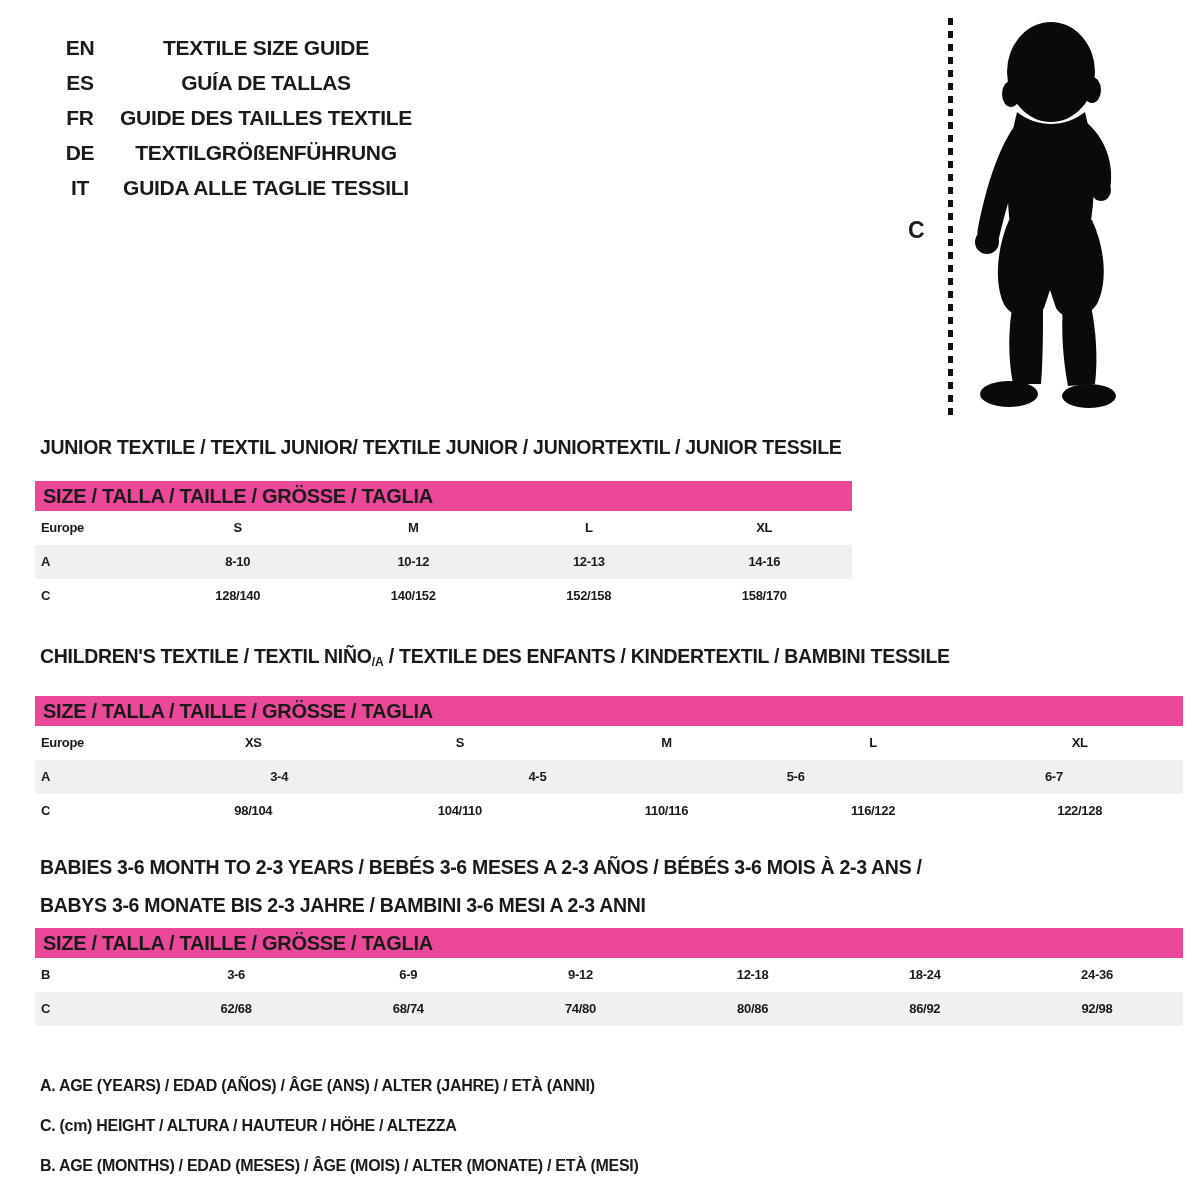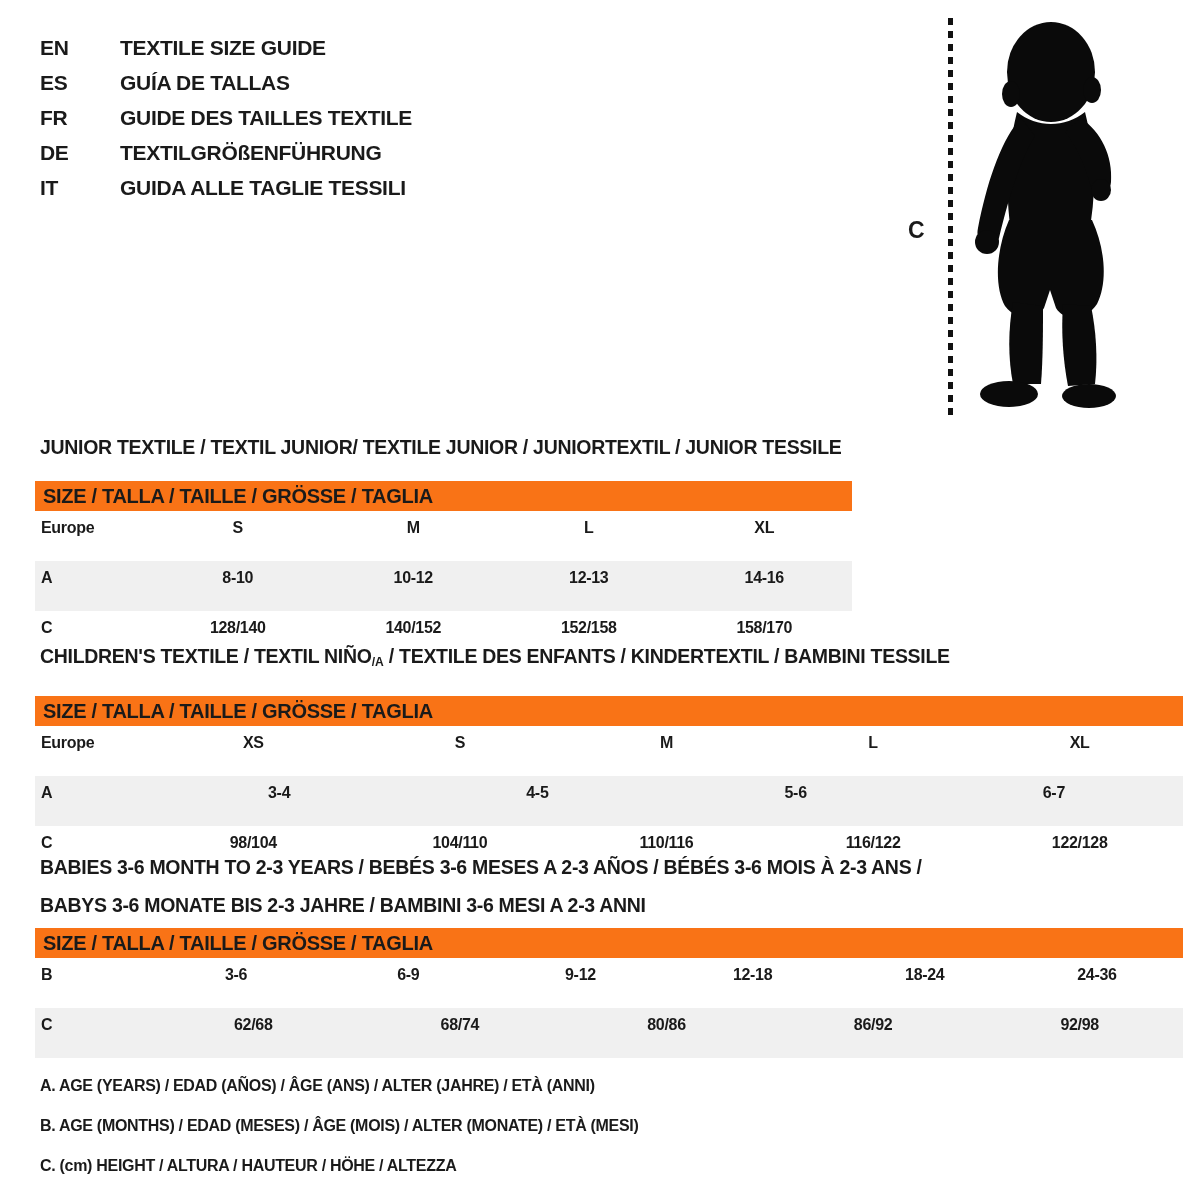--- a/index.html
+++ b/index.html
@@ -9,21 +9,21 @@
     background: #ffffff;
     font-family: "Liberation Sans", sans-serif;
     font-weight: 700;
     color: #1a1a1a;
     letter-spacing: -0.3px;
     overflow: hidden;
   }
 
   
   .lang-header { position: absolute; left: 40px; top: 30px; }
-  .lang-row { display: grid; grid-template-columns: 80px auto; line-height: 35px; font-size: 21px; }
+  .lang-row { display: grid; grid-template-columns: 80px auto; line-height: 35px; font-size: 21px; text-align: center; }
 
   
   .figure-label {
     position: absolute; left: 908px; top: 216px;
     font-size: 23px; line-height: 28px;
   }
   .dashed-line {
     position: absolute; left: 948px; top: 18px; width: 5px; height: 400px;
     background: repeating-linear-gradient(to bottom, #111 0 7px, transparent 7px 13px);
   }
@@ -35,25 +35,25 @@
   .tb-children { top: 644px; width: 1148px; }
   .tb-babies   { top: 848px; width: 1148px; }
 
   .tb-heading { font-size: 19.5px; line-height: 25px; padding-left: 5px; white-space: nowrap; }
   .tb-heading .sub { font-size: 0.62em; vertical-align: -0.28em; letter-spacing: 0; }
   .tb-junior .tb-heading, .tb-children .tb-heading { margin-bottom: 21px; }
   .tb-babies .tb-heading { line-height: 38px; margin-bottom: 4px; }
 
   .size-band {
     height: 30px; line-height: 30px;
-    background: #f97316;
+    background: #ec4899;
     font-size: 20px; padding-left: 8px;
     white-space: nowrap;
   }
-  .trow { display: flex; height: 50px; line-height: 34px; font-size: 16px; }
+  .trow { display: flex; height: 34px; line-height: 34px; font-size: 13px; }
   .trow.shaded { background: #f0f0f0; }
   .rowlabel { width: 115px; padding-left: 6px; flex: none; }
   .cell { flex: 1; text-align: center; }
 
   
   .footnotes { position: absolute; left: 40px; top: 1066px; }
   .footnote { font-size: 16px; line-height: 40px; white-space: nowrap; }
 </style>
 </head>
 <body>
@@ -172,23 +172,24 @@
     <span class="cell">6-9</span>
     <span class="cell">9-12</span>
     <span class="cell">12-18</span>
     <span class="cell">18-24</span>
     <span class="cell">24-36</span>
   </div>
   <div class="trow shaded">
     <span class="rowlabel">C</span>
     <span class="cell">62/68</span>
     <span class="cell">68/74</span>
+    <span class="cell">74/80</span>
     <span class="cell">80/86</span>
     <span class="cell">86/92</span>
     <span class="cell">92/98</span>
   </div>
 </section>
 
 <section class="footnotes">
   <div class="footnote">A. AGE (YEARS) / EDAD (AÑOS) / ÂGE (ANS) / ALTER (JAHRE) / ETÀ (ANNI)</div>
+  <div class="footnote">C. (cm) HEIGHT / ALTURA / HAUTEUR / HÖHE / ALTEZZA</div>
   <div class="footnote">B. AGE (MONTHS) / EDAD (MESES) / ÂGE (MOIS) / ALTER (MONATE) / ETÀ (MESI)</div>
-  <div class="footnote">C. (cm) HEIGHT / ALTURA / HAUTEUR / HÖHE / ALTEZZA</div>
 </section>
 
 </body></html>

